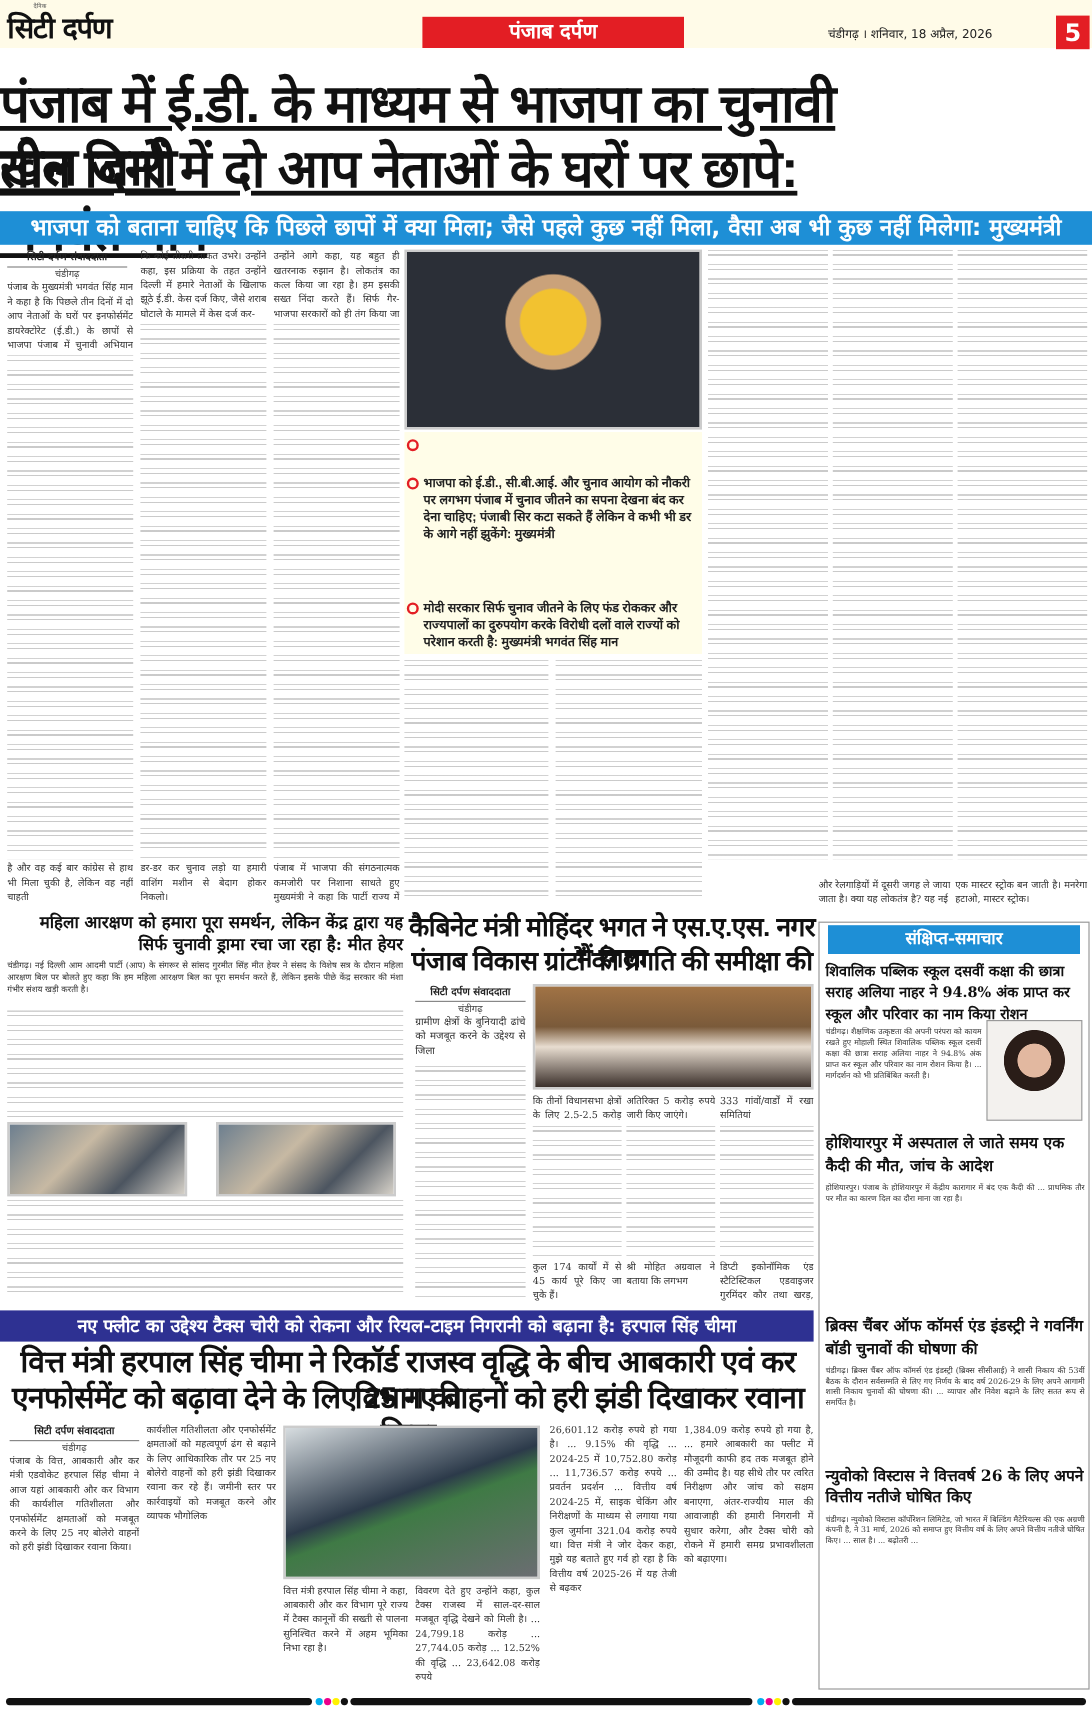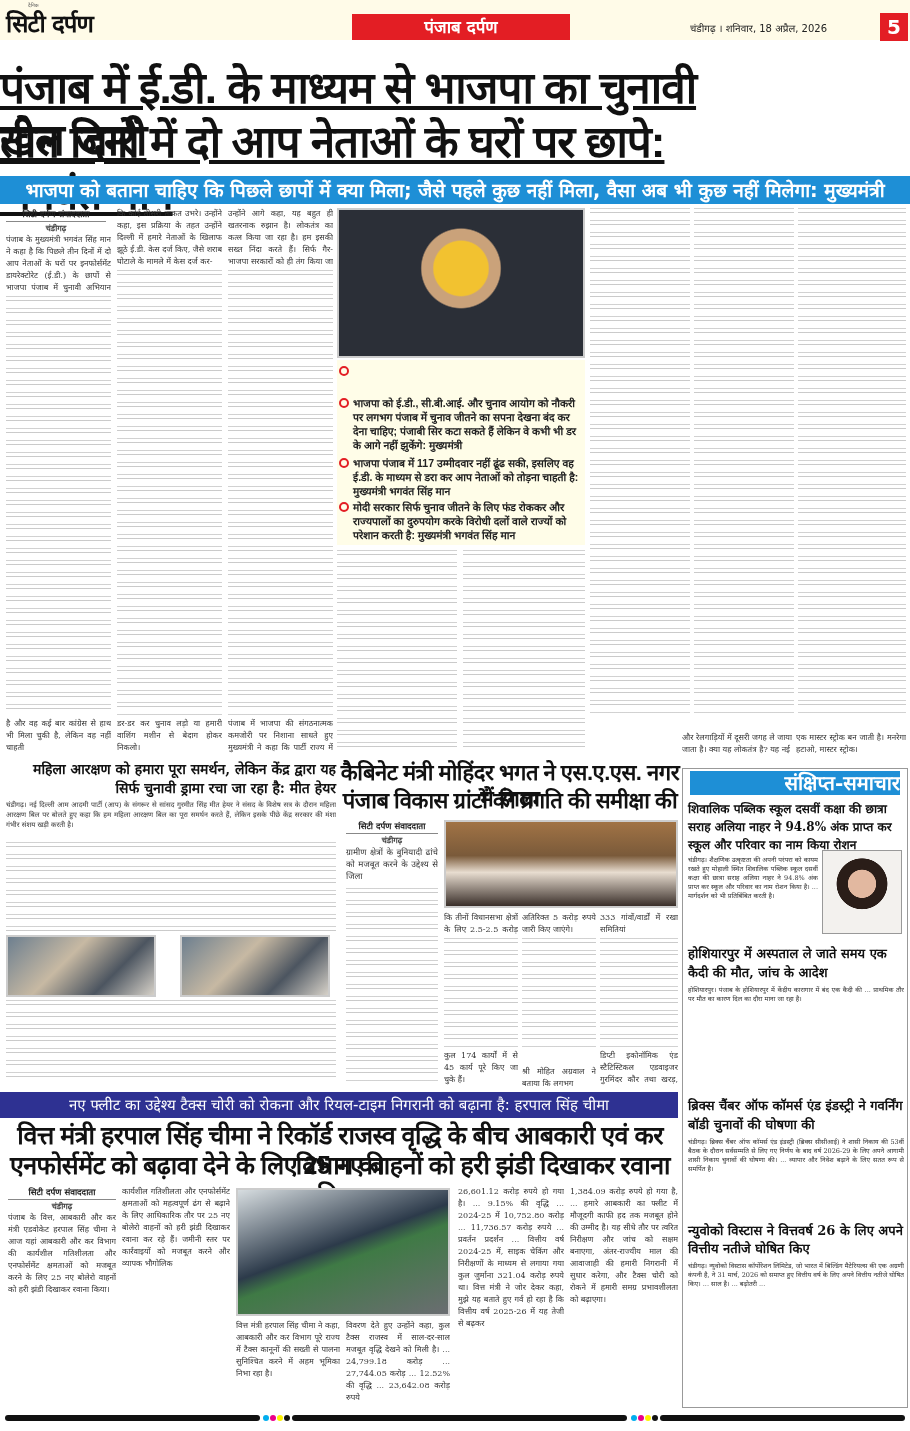--- a/index.html
+++ b/index.html
@@ -18,42 +18,42 @@
   
   .headline { left: 0; width: 741px; text-align: left; font-family: "Liberation Sans", sans-serif; font-weight: bold; color: #111; font-size: 44px; line-height: 52px; letter-spacing: -1px; text-decoration: underline; }
   .hl1 { top: 62px; }
   .hl2 { top: 116px; }
 
   .blue-strap { left: 0; top: 176px; width: 910px; height: 28px; background: #1e8fd6; color: #fff; font-weight: bold; font-size: 19px; text-align: center; line-height: 28px; }
 
   
   .col { font-family: "DejaVu Serif", serif; font-size: 8px; line-height: 12px; color: #333; text-align: justify; overflow: hidden; }
   .byline { font-family: "DejaVu Serif", serif; font-weight: bold; font-size: 8.5px; color: #222; text-align: center; border-bottom: 1px solid #888; padding-bottom: 2px; }
-  .place { font-family: "DejaVu Serif", serif; font-size: 8px; color: #444; text-align: center; font-weight: bold; }
+  .place { font-family: "DejaVu Serif", serif; font-size: 8px; color: #444; text-align: center; }
 
   .lines { background: repeating-linear-gradient(to bottom, #9a9a9a 0px, #9a9a9a 1px, transparent 1px, transparent 4px, #8a8a8a 4px, #8a8a8a 5px, transparent 5px, transparent 12px); opacity: 0.45; }
 
   
   .photo { background: linear-gradient(135deg, #6d7f8f 0%, #c7b9a3 40%, #4c5560 70%, #d6d1c8 100%); border: 2px solid #ccc; }
   .photo-cm { background: radial-gradient(circle at 50% 40%, #f2c230 0 18%, #caa27a 19% 26%, #2b2f37 27% 100%); }
   .photo-meeting { background: linear-gradient(180deg, #a17345 0%, #7a5a3a 40%, #e8ddd0 60%, #3a2f2a 100%); }
   .photo-flag { background: linear-gradient(160deg, #d7dde0 0%, #2c3a4a 45%, #3f7a45 55%, #6b6d72 100%); }
   .photo-girl { background: radial-gradient(circle at 50% 40%, #e2b8a0 0 22%, #2a1d18 23% 40%, #f3f1ee 41% 100%); border: 1px solid #999; }
 
   .bullet-box { left: 337px; top: 360px; width: 248px; height: 185px; background: #fffde8; }
   .bullet { position: absolute; left: 0; width: 248px; font-family: "Liberation Sans", sans-serif; font-weight: bold; font-size: 10.5px; line-height: 14px; color: #222; padding-left: 16px; }
   .bullet .ring { position: absolute; left: 2px; top: 2px; width: 10px; height: 10px; border: 2px solid #e31e24; border-radius: 50%; }
 
   .sub-head { font-family: "DejaVu Serif", serif; font-weight: bold; color: #111; }
   .big-head { font-family: "Liberation Sans", sans-serif; font-weight: bold; color: #111; text-align: center; letter-spacing: -0.5px; }
 
   .news-box { left: 682px; top: 768px; width: 226px; height: 640px; border: 1px solid #999; }
-  .news-strap { left: 690px; top: 771px; width: 210px; height: 24px; background: #1e8fd6; color: #fff; font-weight: bold; font-size: 20px; text-align: right; line-height: 24px; font-family: "DejaVu Serif", serif; }
+  .news-strap { left: 690px; top: 771px; width: 210px; height: 24px; background: #1e8fd6; color: #fff; font-weight: bold; font-size: 14px; text-align: center; line-height: 24px; font-family: "DejaVu Serif", serif; }
 
-  .navy-strap { left: 0; top: 1092px; width: 678px; height: 26px; background: #2e3192; color: #fff; font-weight: normal; font-size: 15px; text-align: center; line-height: 26px; }
+  .navy-strap { left: 0; top: 1092px; width: 678px; height: 26px; background: #2e3192; color: #fff; font-weight: bold; font-size: 15px; text-align: center; line-height: 26px; }
 
   .reg-bar { left: 0; top: 1413px; width: 910px; height: 10px; }
   .reg-seg { position: absolute; top: 2px; height: 6px; background: #111; border-radius: 3px; }
   .reg-dot { position: absolute; top: 2px; width: 6px; height: 6px; border-radius: 50%; }
 </style>
 </head>
 <body>
 
 <div class="abs masthead"></div>
 <div class="abs logo-sub">दैनिक</div>
@@ -78,21 +78,20 @@
 
 <div class="abs col" style="left:228px;top:208px;width:105px;height:60px;">उन्होंने आगे कहा, यह बहुत ही खतरनाक रुझान है। लोकतंत्र का कत्ल किया जा रहा है। हम इसकी सख्त निंदा करते हैं। सिर्फ गैर-भाजपा सरकारों को ही तंग किया जा रहा है।</div>
 <div class="abs lines" style="left:228px;top:270px;width:105px;height:446px;"></div>
 <div class="abs col" style="left:228px;top:718px;width:105px;height:36px;">पंजाब में भाजपा की संगठनात्मक कमजोरी पर निशाना साधते हुए मुख्यमंत्री ने कहा कि पार्टी राज्य में कोई</div>
 
 <div class="abs photo photo-cm" style="left:337px;top:208px;width:248px;height:150px;" title="मुख्यमंत्री भगवंत सिंह मान प्रेस वार्ता में"></div>
 
 <div class="abs bullet-box">
   <div class="bullet" style="top:4px;"><span class="ring"></span></div>
   <div class="bullet" style="top:36px;"><span class="ring"></span><span>भाजपा को ई.डी., सी.बी.आई. और चुनाव आयोग को नौकरी पर लगभग पंजाब में चुनाव जीतने का सपना देखना बंद कर देना चाहिए; पंजाबी सिर कटा सकते हैं लेकिन वे कभी भी डर के आगे नहीं झुकेंगे: मुख्यमंत्री</span></div>
-  <div class="bullet" style="top:96px;"><span class="ring"></span><span>भाजपा पंजाब में 117 उम्मीदवार नहीं ढूंढ सकी, इसलिए वह ई.डी. के माध्यम से डरा कर आप नेताओं को तोड़ना चाहती है: मुख्यमंत्री भगवंत सिंह मान</span></div>
   <div class="bullet" style="top:140px;"><span class="ring"></span><span>मोदी सरकार सिर्फ चुनाव जीतने के लिए फंड रोककर और राज्यपालों का दुरुपयोग करके विरोधी दलों वाले राज्यों को परेशान करती है: मुख्यमंत्री भगवंत सिंह मान</span></div>
 </div>
 
 <div class="abs lines" style="left:337px;top:550px;width:120px;height:204px;"></div>
 <div class="abs lines" style="left:463px;top:550px;width:122px;height:204px;"></div>
 
 <div class="abs lines" style="left:590px;top:208px;width:100px;height:508px;"></div>
 <div class="abs lines" style="left:694px;top:208px;width:100px;height:508px;"></div>
 <div class="abs lines" style="left:798px;top:208px;width:108px;height:508px;"></div>
 <div class="abs col" style="left:682px;top:732px;width:110px;height:28px;">और रेलगाड़ियों में दूसरी जगह ले जाया जाता है। क्या यह लोकतंत्र है? यह नई</div>
@@ -112,21 +111,21 @@
 <div class="abs photo photo-meeting" style="left:444px;top:820px;width:234px;height:88px;" title="समीक्षा बैठक"></div>
 <div class="abs col" style="left:346px;top:846px;width:92px;height:40px;font-size:8.5px;">ग्रामीण क्षेत्रों के बुनियादी ढांचे को मजबूत करने के उद्देश्य से जिला</div>
 <div class="abs lines" style="left:346px;top:888px;width:92px;height:196px;"></div>
 <div class="abs col" style="left:444px;top:912px;width:74px;height:24px;">कि तीनों विधानसभा क्षेत्रों के लिए 2.5-2.5 करोड़ रुपये की अतिरिक्त विकास</div>
 <div class="abs col" style="left:522px;top:912px;width:74px;height:24px;">अतिरिक्त 5 करोड़ रुपये जारी किए जाएंगे।</div>
 <div class="abs col" style="left:600px;top:912px;width:78px;height:24px;">333 गांवों/वार्डों में रखा समितियां</div>
 <div class="abs lines" style="left:444px;top:938px;width:74px;height:110px;"></div>
 <div class="abs lines" style="left:522px;top:938px;width:74px;height:110px;"></div>
 <div class="abs lines" style="left:600px;top:938px;width:78px;height:110px;"></div>
 <div class="abs col" style="left:444px;top:1050px;width:74px;height:36px;">कुल 174 कार्यों में से 45 कार्य पूरे किए जा चुके हैं।</div>
-<div class="abs col" style="left:522px;top:1050px;width:74px;height:36px;margin-top:16px;">श्री मोहित अग्रवाल ने बताया कि लगभग</div>
+<div class="abs col" style="left:522px;top:1050px;width:74px;height:36px;">श्री मोहित अग्रवाल ने बताया कि लगभग</div>
 <div class="abs col" style="left:600px;top:1050px;width:78px;height:36px;">डिप्टी इकोनॉमिक एंड स्टैटिस्टिकल एडवाइजर गुरमिंदर कौर तथा खरड़, डेराबस्सी और माजरी के बीडीपीओ भी उपस्थित थे।</div>
 
 <div class="abs news-box"></div>
 <div class="abs news-strap">संक्षिप्त-समाचार</div>
 
 <div class="abs sub-head" style="left:688px;top:800px;width:216px;font-size:12px;line-height:18px;">शिवालिक पब्लिक स्कूल दसवीं कक्षा की छात्रा सराह अलिया नाहर ने 94.8% अंक प्राप्त कर स्कूल और परिवार का नाम किया रोशन</div>
 <div class="abs photo photo-girl" style="left:822px;top:850px;width:80px;height:84px;" title="सराह अलिया नाहर"></div>
 <div class="abs col" style="left:688px;top:856px;width:130px;height:80px;font-size:6.5px;line-height:9px;">चंडीगढ़। शैक्षणिक उत्कृष्टता की अपनी परंपरा को कायम रखते हुए मोहाली स्थित शिवालिक पब्लिक स्कूल दसवीं कक्षा की छात्रा सराह अलिया नाहर ने 94.8% अंक प्राप्त कर स्कूल और परिवार का नाम रोशन किया है। ... मार्गदर्शन को भी प्रतिबिंबित करती है।</div>
 
 <div class="abs sub-head" style="left:688px;top:944px;width:216px;font-size:13px;line-height:19px;">होशियारपुर में अस्पताल ले जाते समय एक कैदी की मौत, जांच के आदेश</div>

